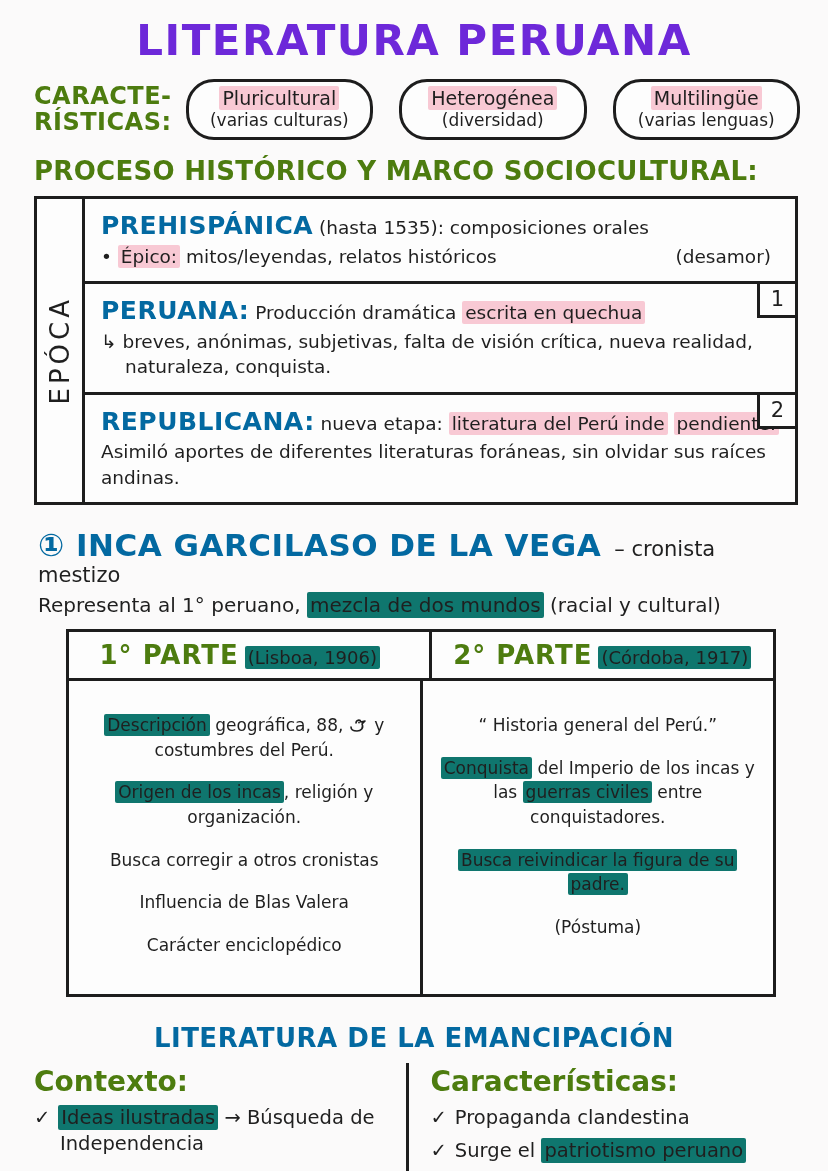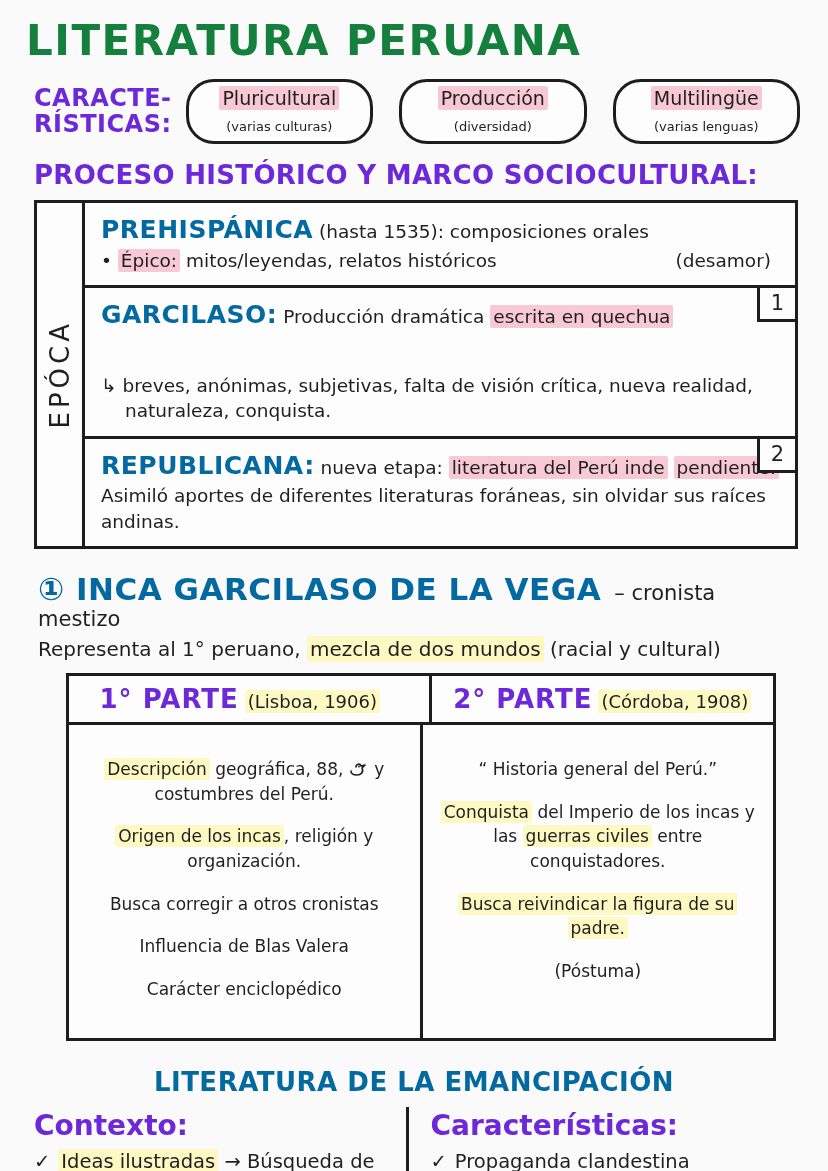--- a/index.html
+++ b/index.html
@@ -8,46 +8,46 @@
     height: 1171px;
     background: #fbfafa;
     font-family: "DejaVu Sans", sans-serif;
     color: #1f1f1f;
     overflow: hidden;
   }
   .page { padding: 16px 26px 0 26px; }
 
   
   .red  { color: #0369a1; }
-  .blue { color: #6d28d9; }
+  .blue { color: #4d7c0f; }
   .hl-pink {
     background: #f8c9d4; padding: 1px 3px; border-radius: 2px;
     box-decoration-break: clone; -webkit-box-decoration-break: clone;
   }
   .hl-blue {
-    background: #fef9c3; padding: 1px 3px; border-radius: 2px;
+    background: #0f766e; padding: 1px 3px; border-radius: 2px;
     box-decoration-break: clone; -webkit-box-decoration-break: clone;
   }
   .hl-pink:empty, .hl-blue:empty { display: none; }
 
   
   .page-title {
-    text-align: left; font-size: 42px; font-weight: 700;
-    letter-spacing: 1.5px; color: #15803d;
+    text-align: center; font-size: 42px; font-weight: 700;
+    letter-spacing: 1.5px; color: #6d28d9;
   }
 
   .char-row { display: flex; align-items: center; gap: 14px; margin: 14px 2px 0 8px; }
   .char-label { font-size: 24px; font-weight: 700; line-height: 1.08; letter-spacing: .5px; }
   .pills { flex: 1; display: flex; gap: 26px; }
   .pill {
     flex: 1; border: 3px solid #1d1d1d; border-radius: 28px;
     padding: 5px 6px 7px; text-align: center; background: #fdfdfd;
   }
   .pill .term  { font-size: 19px; }
-  .pill .gloss { font-size: 13px; display: block; margin-top: 10px; }
+  .pill .gloss { font-size: 17px; display: block; margin-top: 1px; }
 
   .proceso-heading {
     margin: 16px 0 10px 8px; font-size: 26px; font-weight: 700; letter-spacing: .3px;
   }
 
   
   .epoca-table {
     margin: 4px 4px 0 8px; border: 3px solid #1d1d1d; display: flex; background: #fdfdfd;
   }
   .epoca-axis {
@@ -62,21 +62,21 @@
   .epoca-row { position: relative; padding: 10px 16px 12px 16px; font-size: 18.5px; line-height: 1.38; }
   .epoca-row + .epoca-row { border-top: 3px solid #1d1d1d; }
   .row-title { font-size: 25px; font-weight: 700; letter-spacing: .5px; }
   .badge {
     position: absolute; top: 0; right: 0; width: 38px; height: 34px;
     border-left: 3px solid #1d1d1d; border-bottom: 3px solid #1d1d1d;
     display: flex; align-items: center; justify-content: center;
     font-size: 21px; background: #fdfdfd;
   }
   .note-right { float: right; margin-right: 8px; }
-  .hang { padding-left: 24px; text-indent: -24px; margin-top: 40px; }
+  .hang { padding-left: 24px; text-indent: -24px; }
   .arrow-svg { vertical-align: -4px; }
   .mini-doodle { vertical-align: -3px; }
 
   
   .g-heading { margin: 22px 0 6px 12px; }
   .g-heading .main { font-size: 31px; font-weight: 700; letter-spacing: .5px; }
   .g-heading .note { font-size: 21px; margin-left: 8px; }
   .g-intro { margin: 0 0 0 12px; font-size: 20px; }
 
   .parte-table {
@@ -116,21 +116,21 @@
     <div class="char-label blue">
       <div>CARACTE-</div>
       <div>RÍSTICAS:</div>
     </div>
     <div class="pills">
       <div class="pill">
         <span class="term hl-pink">Pluricultural</span>
         <span class="gloss">(varias culturas)</span>
       </div>
       <div class="pill">
-        <span class="term hl-pink">Producción</span>
+        <span class="term hl-pink">Heterogénea</span>
         <span class="gloss">(diversidad)</span>
       </div>
       <div class="pill">
         <span class="term hl-pink">Multilingüe</span>
         <span class="gloss">(varias lenguas)</span>
       </div>
     </div>
   </div>
 
   <h2 class="proceso-heading blue">PROCESO HISTÓRICO Y MARCO SOCIOCULTURAL:</h2>
@@ -148,21 +148,21 @@
         <div>
           <span class="note-right">(desamor)</span>
           <span>•</span>
           <span class="hl-pink">Épico:</span><span> mitos/leyendas, relatos históricos</span>
         </div>
       </div>
 
       <div class="epoca-row">
         <div class="badge">1</div>
         <div>
-          <span class="row-title red">GARCILASO:</span><span> Producción dramática </span><span class="hl-pink">escrita en quechua</span>
+          <span class="row-title red">PERUANA:</span><span> Producción dramática </span><span class="hl-pink">escrita en quechua</span>
         </div>
         <div class="hang">
           <span>↳</span><span> breves, anónimas, subjetivas, falta de visión crítica, nueva realidad, naturaleza, conquista.</span>
         </div>
       </div>
 
       <div class="epoca-row">
         <div class="badge">2</div>
         <div>
           <span class="row-title red">REPUBLICANA:</span><span> nueva etapa: </span><span class="hl-pink">literatura del Perú inde</span>
@@ -180,21 +180,21 @@
   <p class="g-intro">
     <span>Representa al 1° peruano, </span><span class="hl-blue">mezcla de dos mundos</span><span> (racial y cultural)</span>
   </p>
 
   <div class="parte-table">
     <div class="parte-head">
       <div class="pcol">
         <span class="ptitle blue">1° PARTE</span><span class="pplace hl-blue">(Lisboa, 1906)</span>
       </div>
       <div class="pcol">
-        <span class="ptitle blue">2° PARTE</span><span class="pplace hl-blue">(Córdoba, 1908)</span>
+        <span class="ptitle blue">2° PARTE</span><span class="pplace hl-blue">(Córdoba, 1917)</span>
       </div>
     </div>
     <div class="parte-body">
       <div class="pcol">
         <p>
           <span class="hl-blue">Descripción</span><span> geográfica, 88,</span>
           <svg class="mini-doodle" width="20" height="16" viewBox="0 0 20 16">
             <path d="M7 5 c0-3 4-4 5-1 l4-1 -3 3 c2 4 -1 7 -5 7 c-4 0 -6 -2 -6 -4" stroke="#1f1f1f" stroke-width="1.6" fill="none" stroke-linecap="round" stroke-linejoin="round"></path>
             <circle cx="10" cy="4.5" r="0.9" fill="#1f1f1f"></circle>
           </svg>

